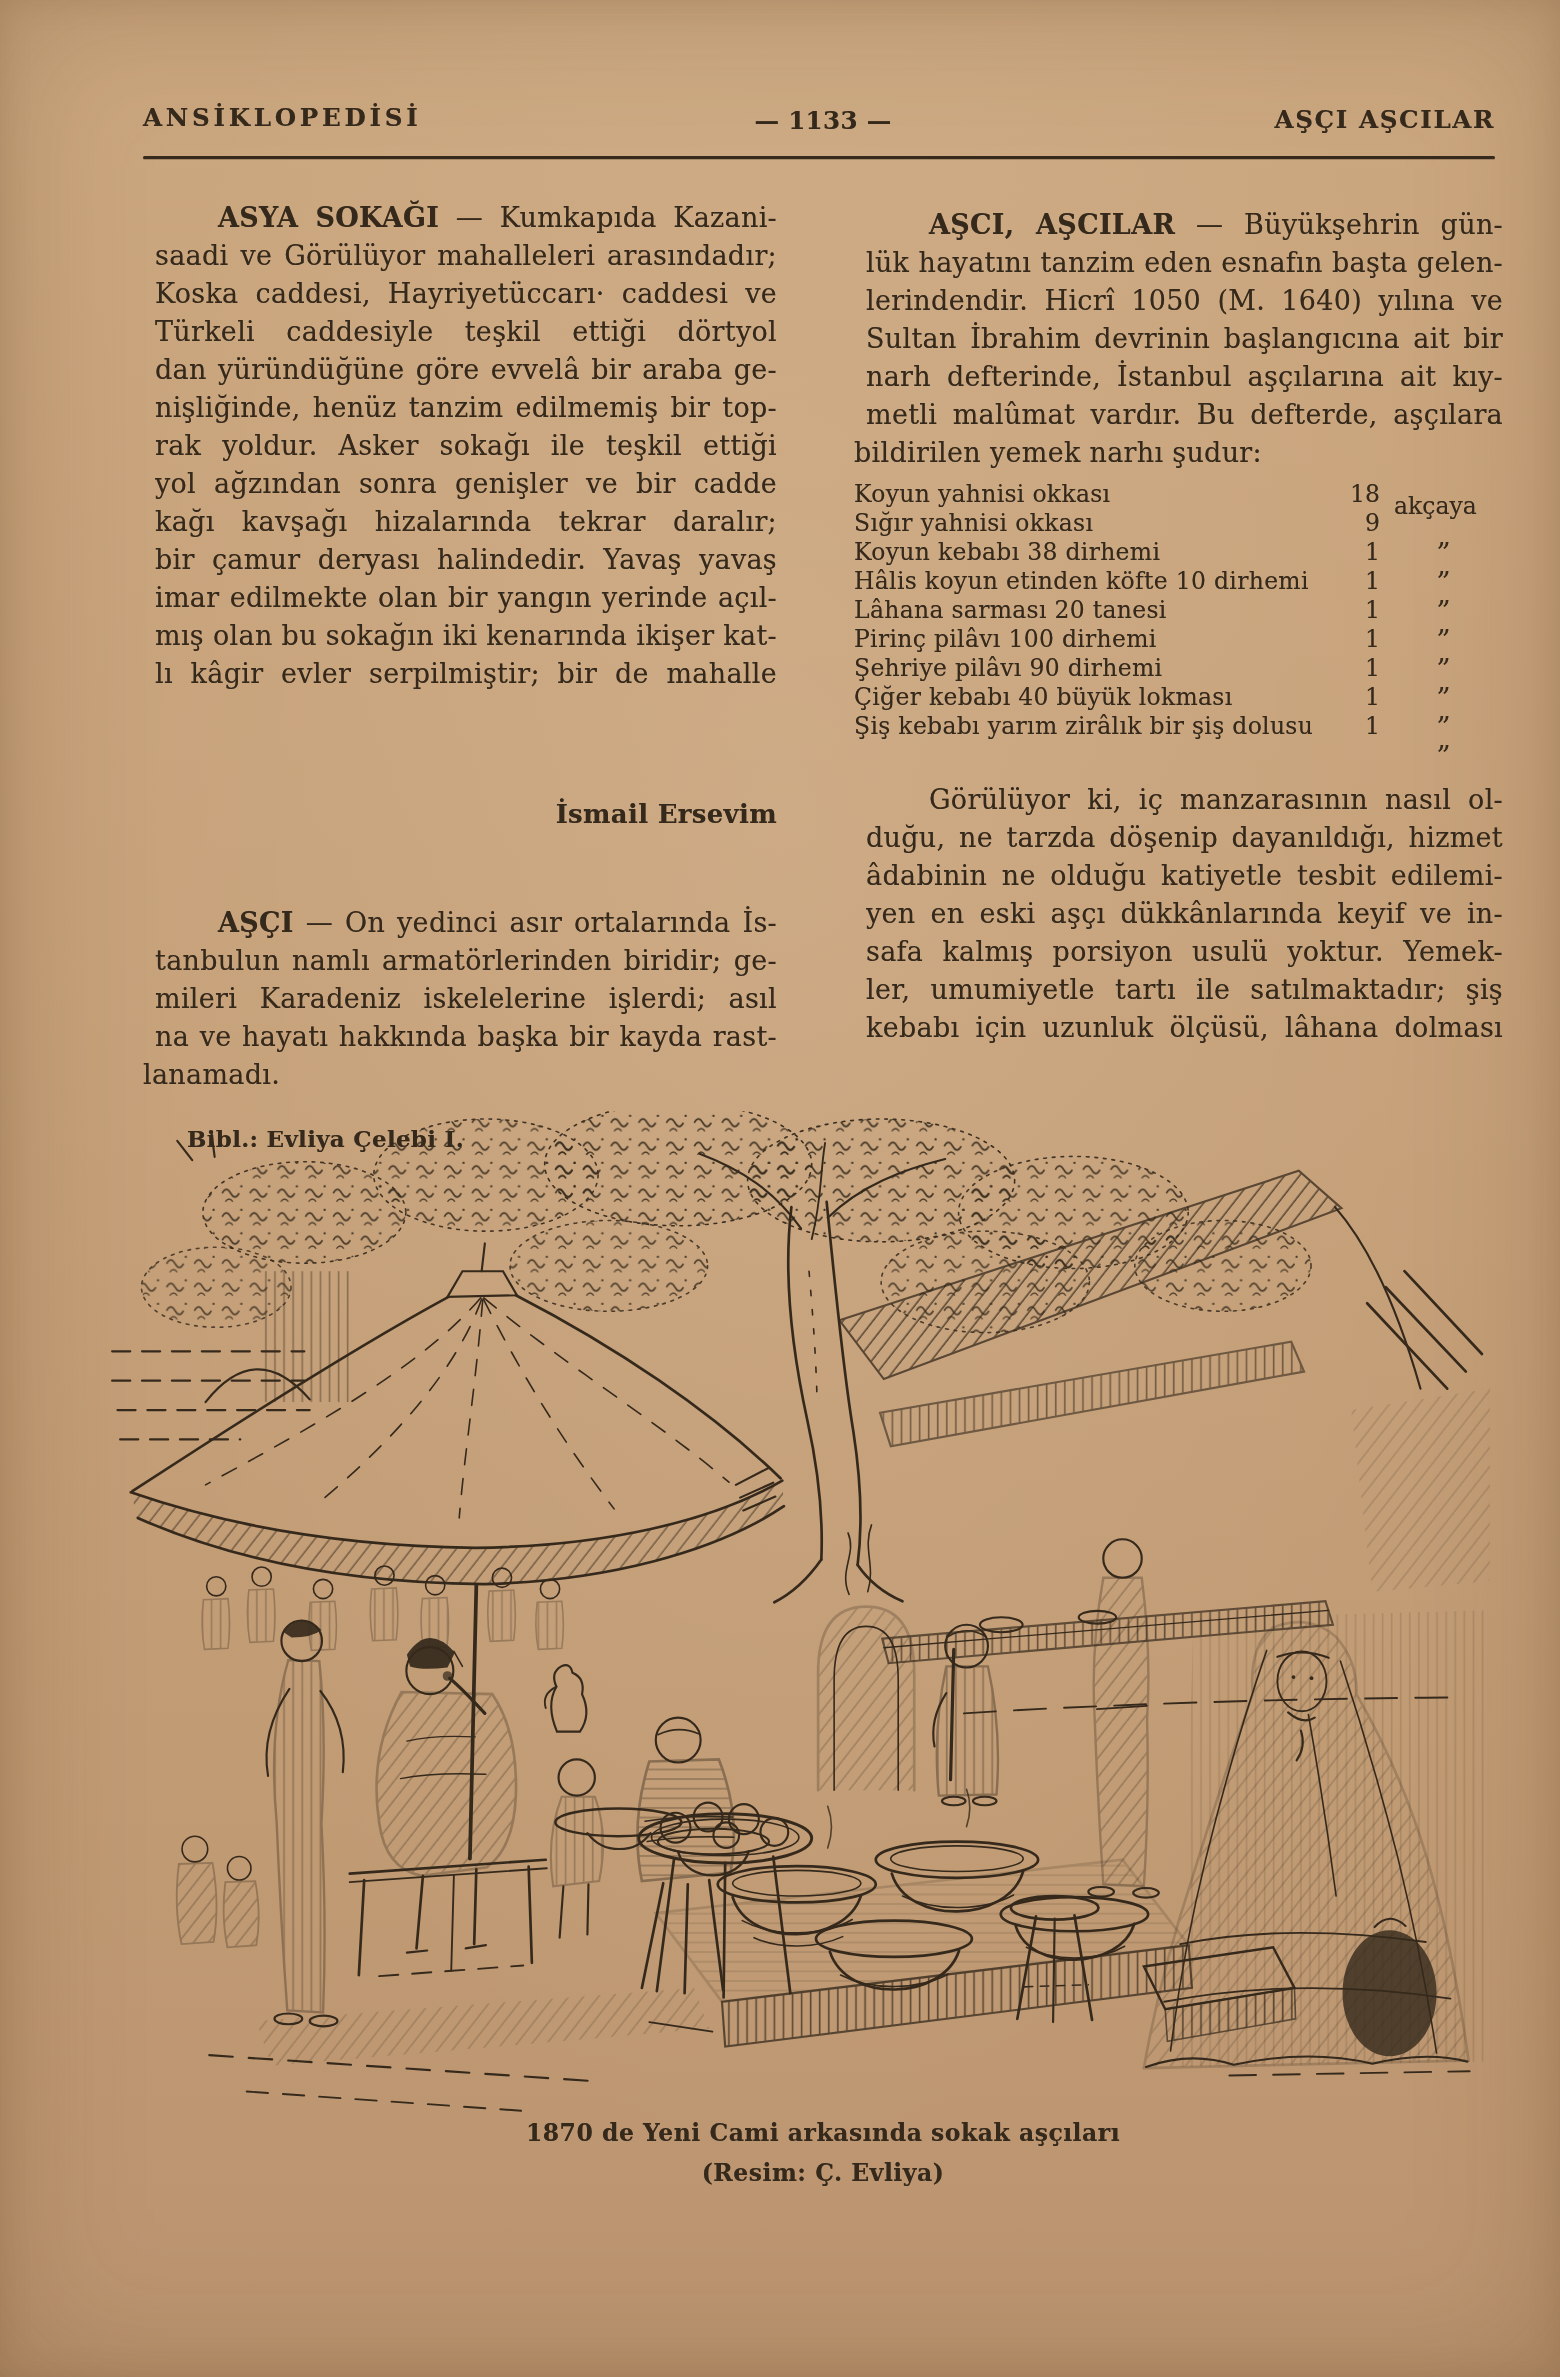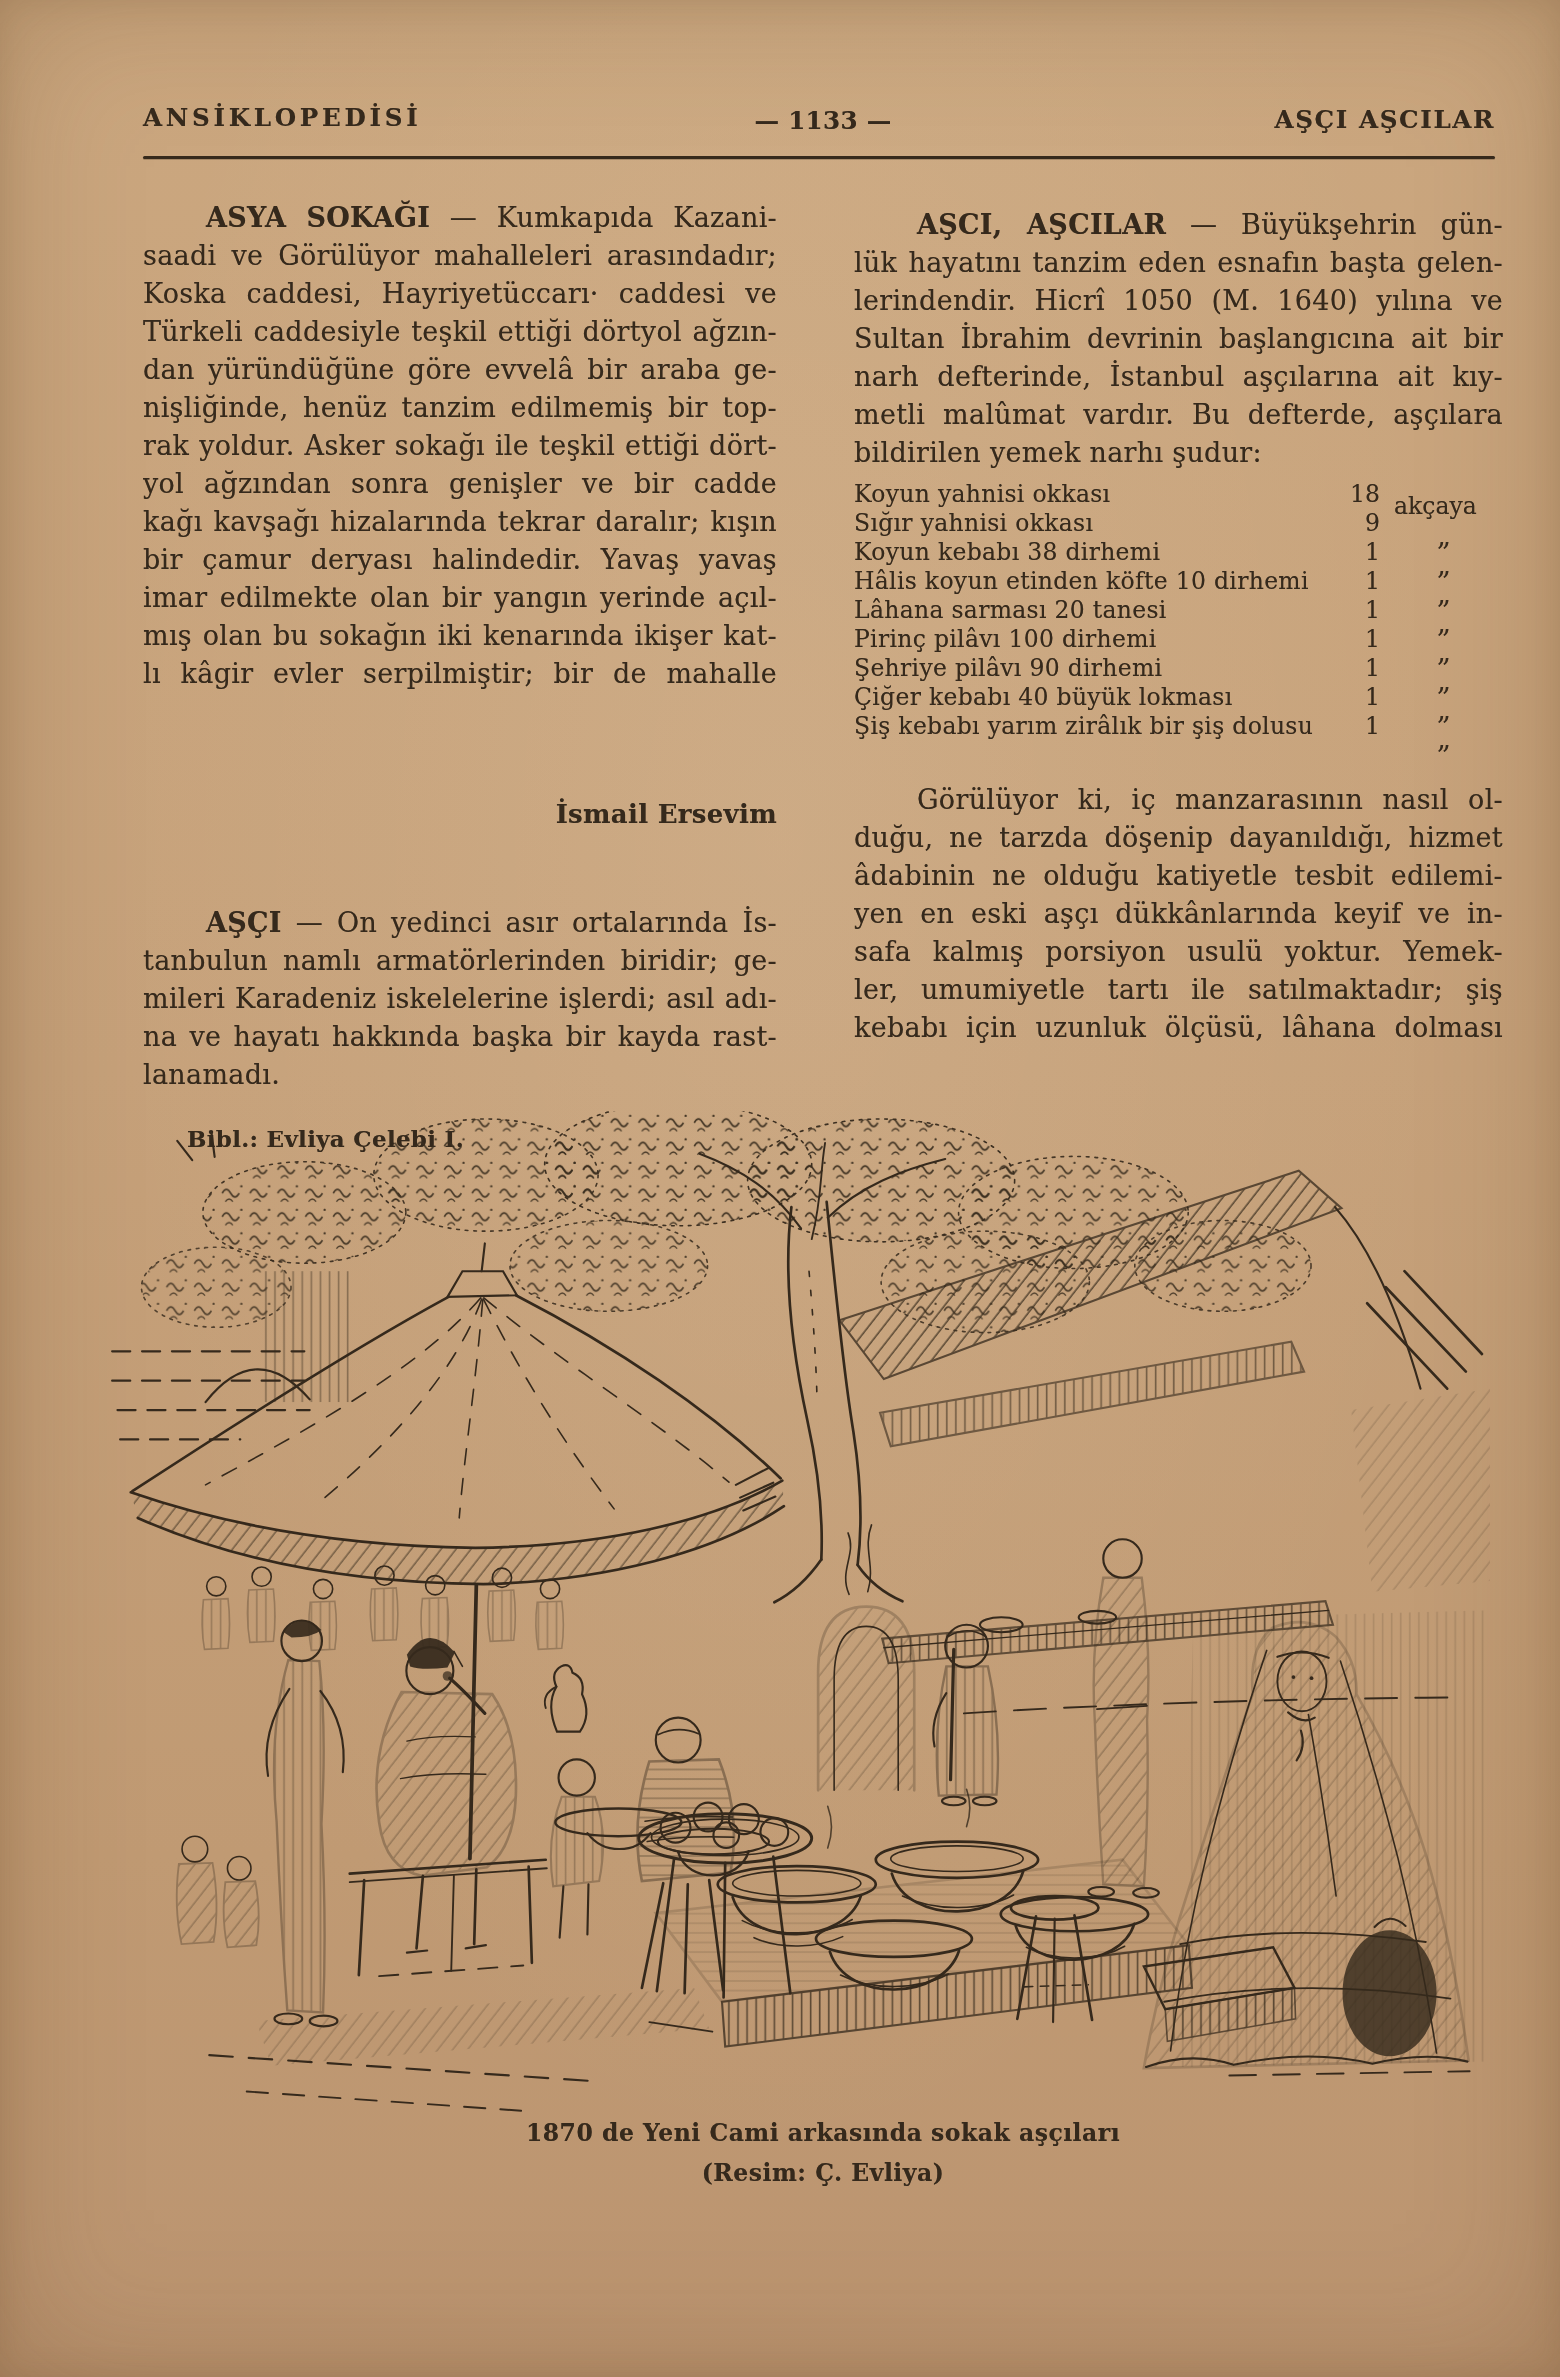--- a/index.html
+++ b/index.html
@@ -20,21 +20,21 @@
   #hdrL{left:143px;top:103px;letter-spacing:3.7px;}
   #hdrC{left:716px;top:106px;width:214px;text-align:center;font-weight:bold;}
   #hdrR{left:1271px;top:105px;width:224px;text-align:right;letter-spacing:1.6px;}
   #rule{position:absolute;left:143px;top:156px;width:1352px;height:2.7px;background:#362a1c;border-radius:1.6px;box-shadow:0 1.1px 0 rgba(54,42,28,.25);}
   
   .col{position:absolute;top:0;height:2377px;}
   #colL{left:143px;width:634px;}
   #colR{left:854px;width:649px;}
   .block{position:absolute;width:100%;}
   .jline,.pline{font-size:27px;line-height:38px;height:38px;white-space:nowrap;}
-  .jline{white-space:normal;text-align:justify;text-align-last:justify;overflow:hidden;}
+  .jline{white-space:normal;text-align:justify;text-align-last:justify;overflow:hidden;margin-left:12px;}
   .pline{text-align:left;white-space:normal;}
   .ind{text-indent:63px;}
   .lead{font-weight:bold;}
   .sig{font-weight:bold;text-align:right;padding-right:15px;font-size:26px;}
   .bibl{font-weight:bold;font-size:23px;padding-left:44px;}
   
   .prow{position:relative;height:29px;font-size:23.5px;line-height:29px;text-shadow:0 0 0.5px rgba(52,40,25,.45);}
   .prow .item{position:absolute;left:0;letter-spacing:0.3px;}
   .prow .qty{position:absolute;left:470px;width:56px;text-align:right;}
   .prow .unit{position:absolute;left:540px;width:117px;text-align:left;margin-top:12px;}

